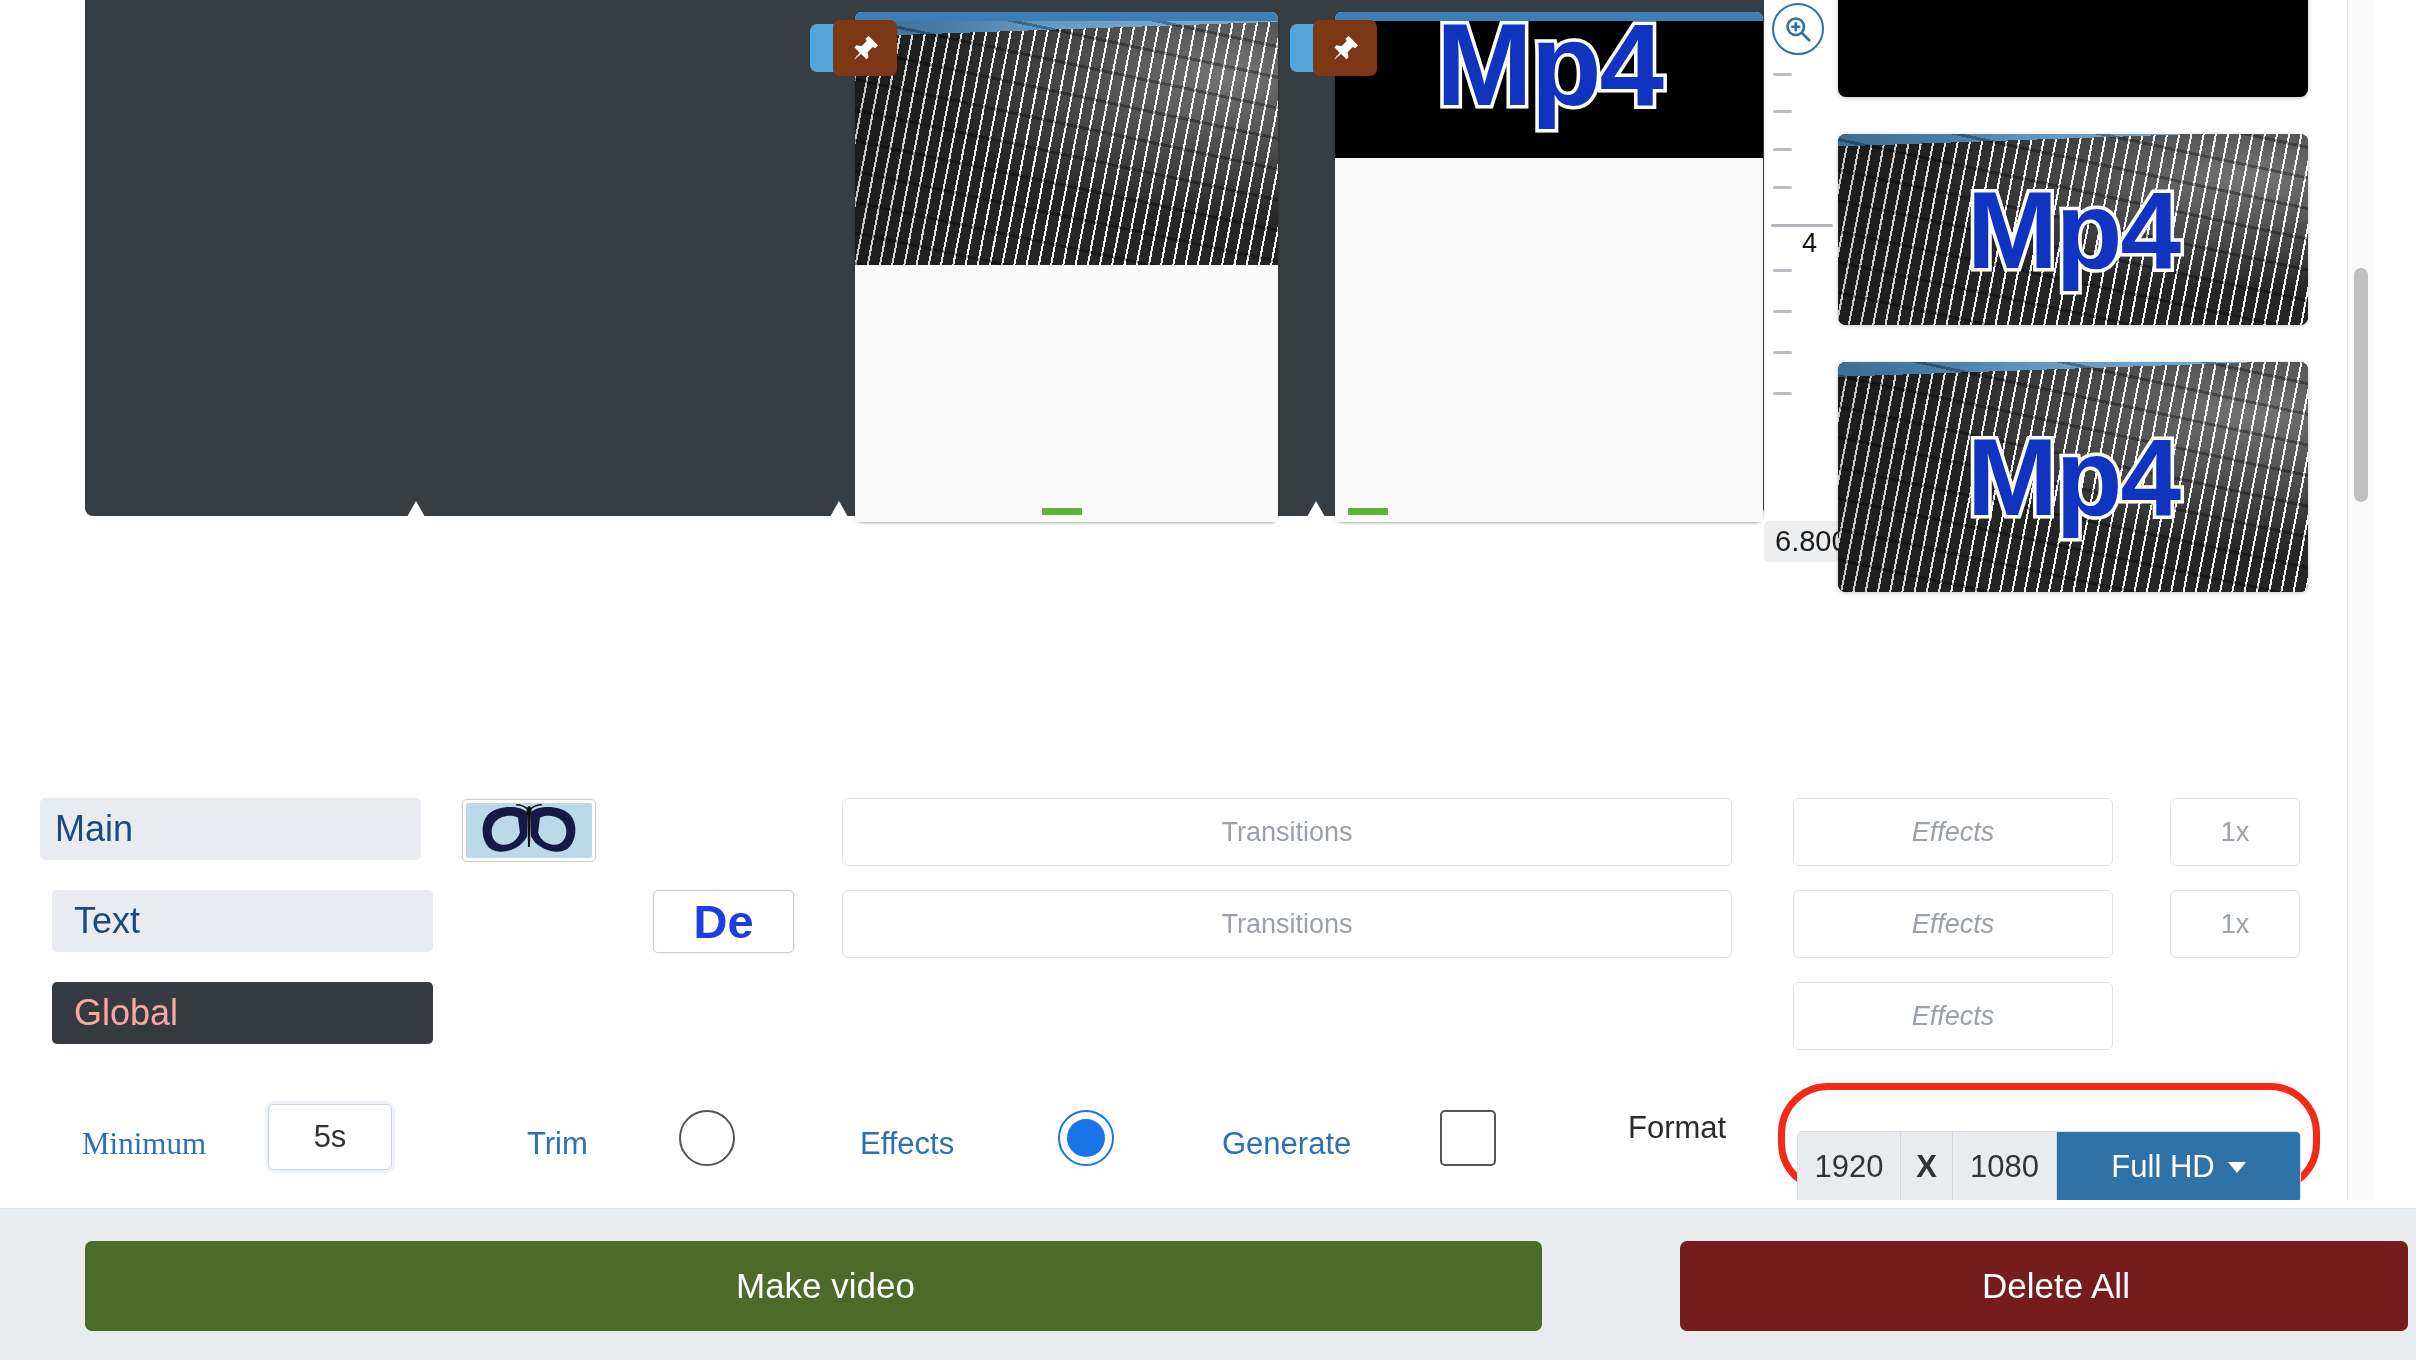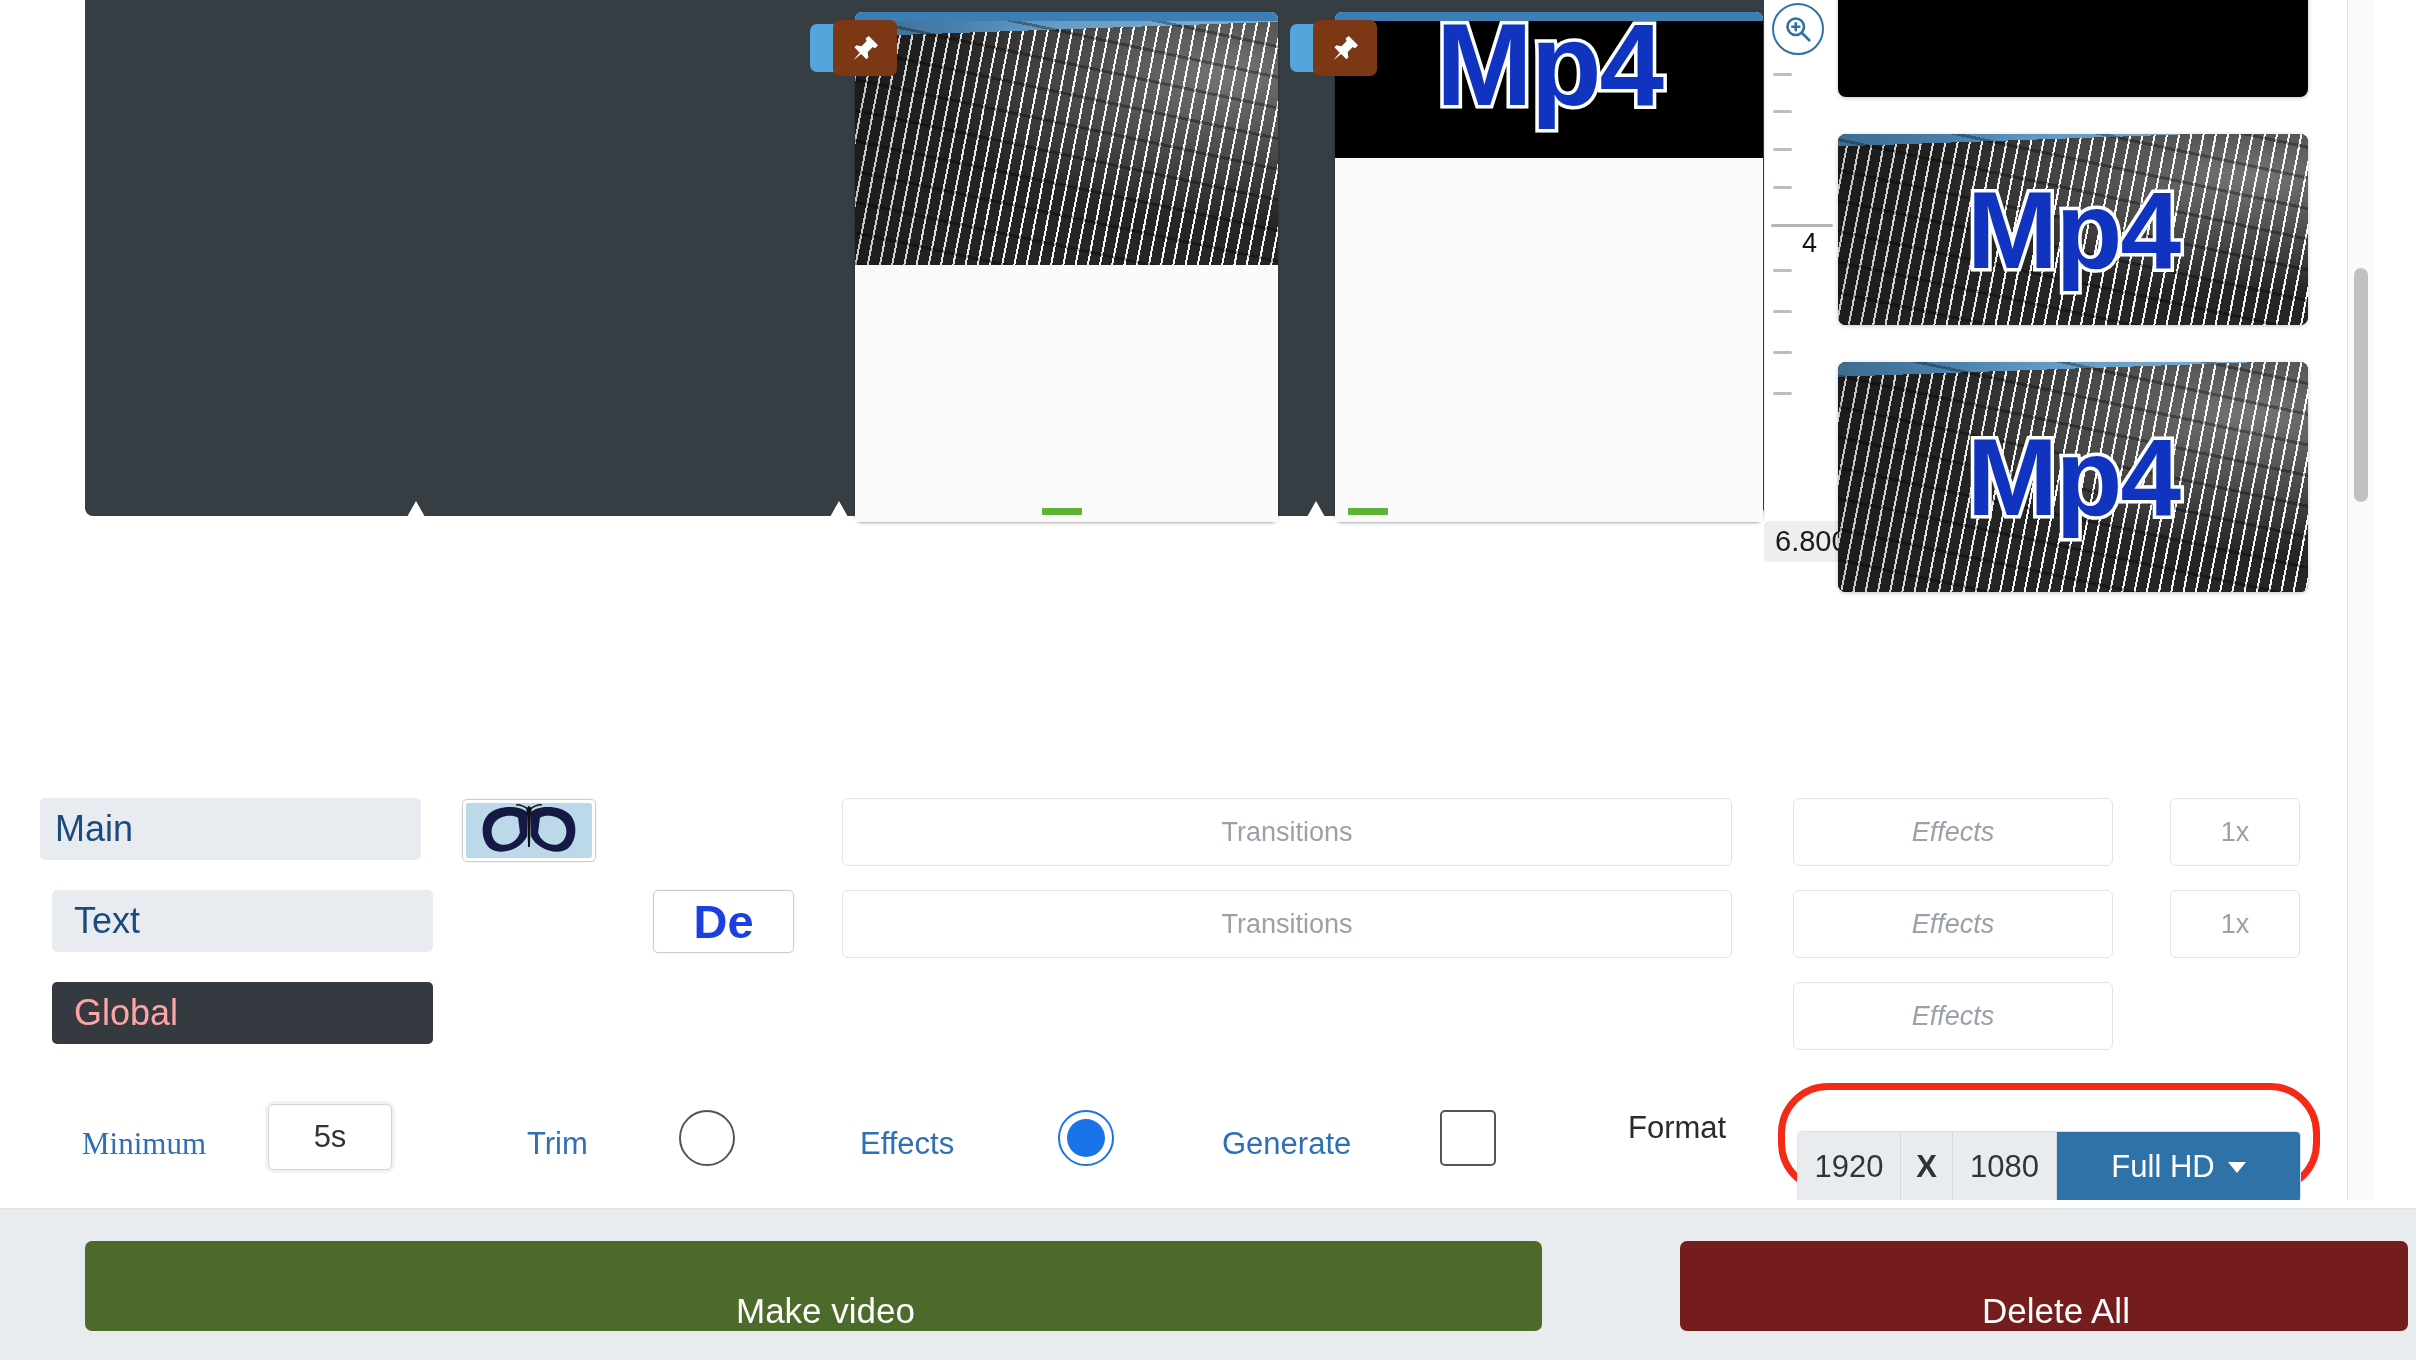--- a/index.html
+++ b/index.html
@@ -323,21 +323,21 @@
   .footer {
     position: absolute; left: 0; top: 1208px;
     width: 2416px; height: 152px;
     background: #e9ecef;
     border-top: 1px solid #dfe3e7;
   }
   .big-btn {
     position: absolute;
     height: 90px;
     border-radius: 7px;
-    display: flex; align-items: flex-end; justify-content: center;
+    display: flex; align-items: center; justify-content: center;
     color: #fff;
     font-size: 35px;
     padding-left: 24px;
   }
   .btn-make { left: 85px; top: 32px; width: 1457px; background: #4c6b2a; }
   .btn-delete { left: 1680px; top: 32px; width: 728px; background: #751d1d; }
 </style>
 </head>
 <body>
 

